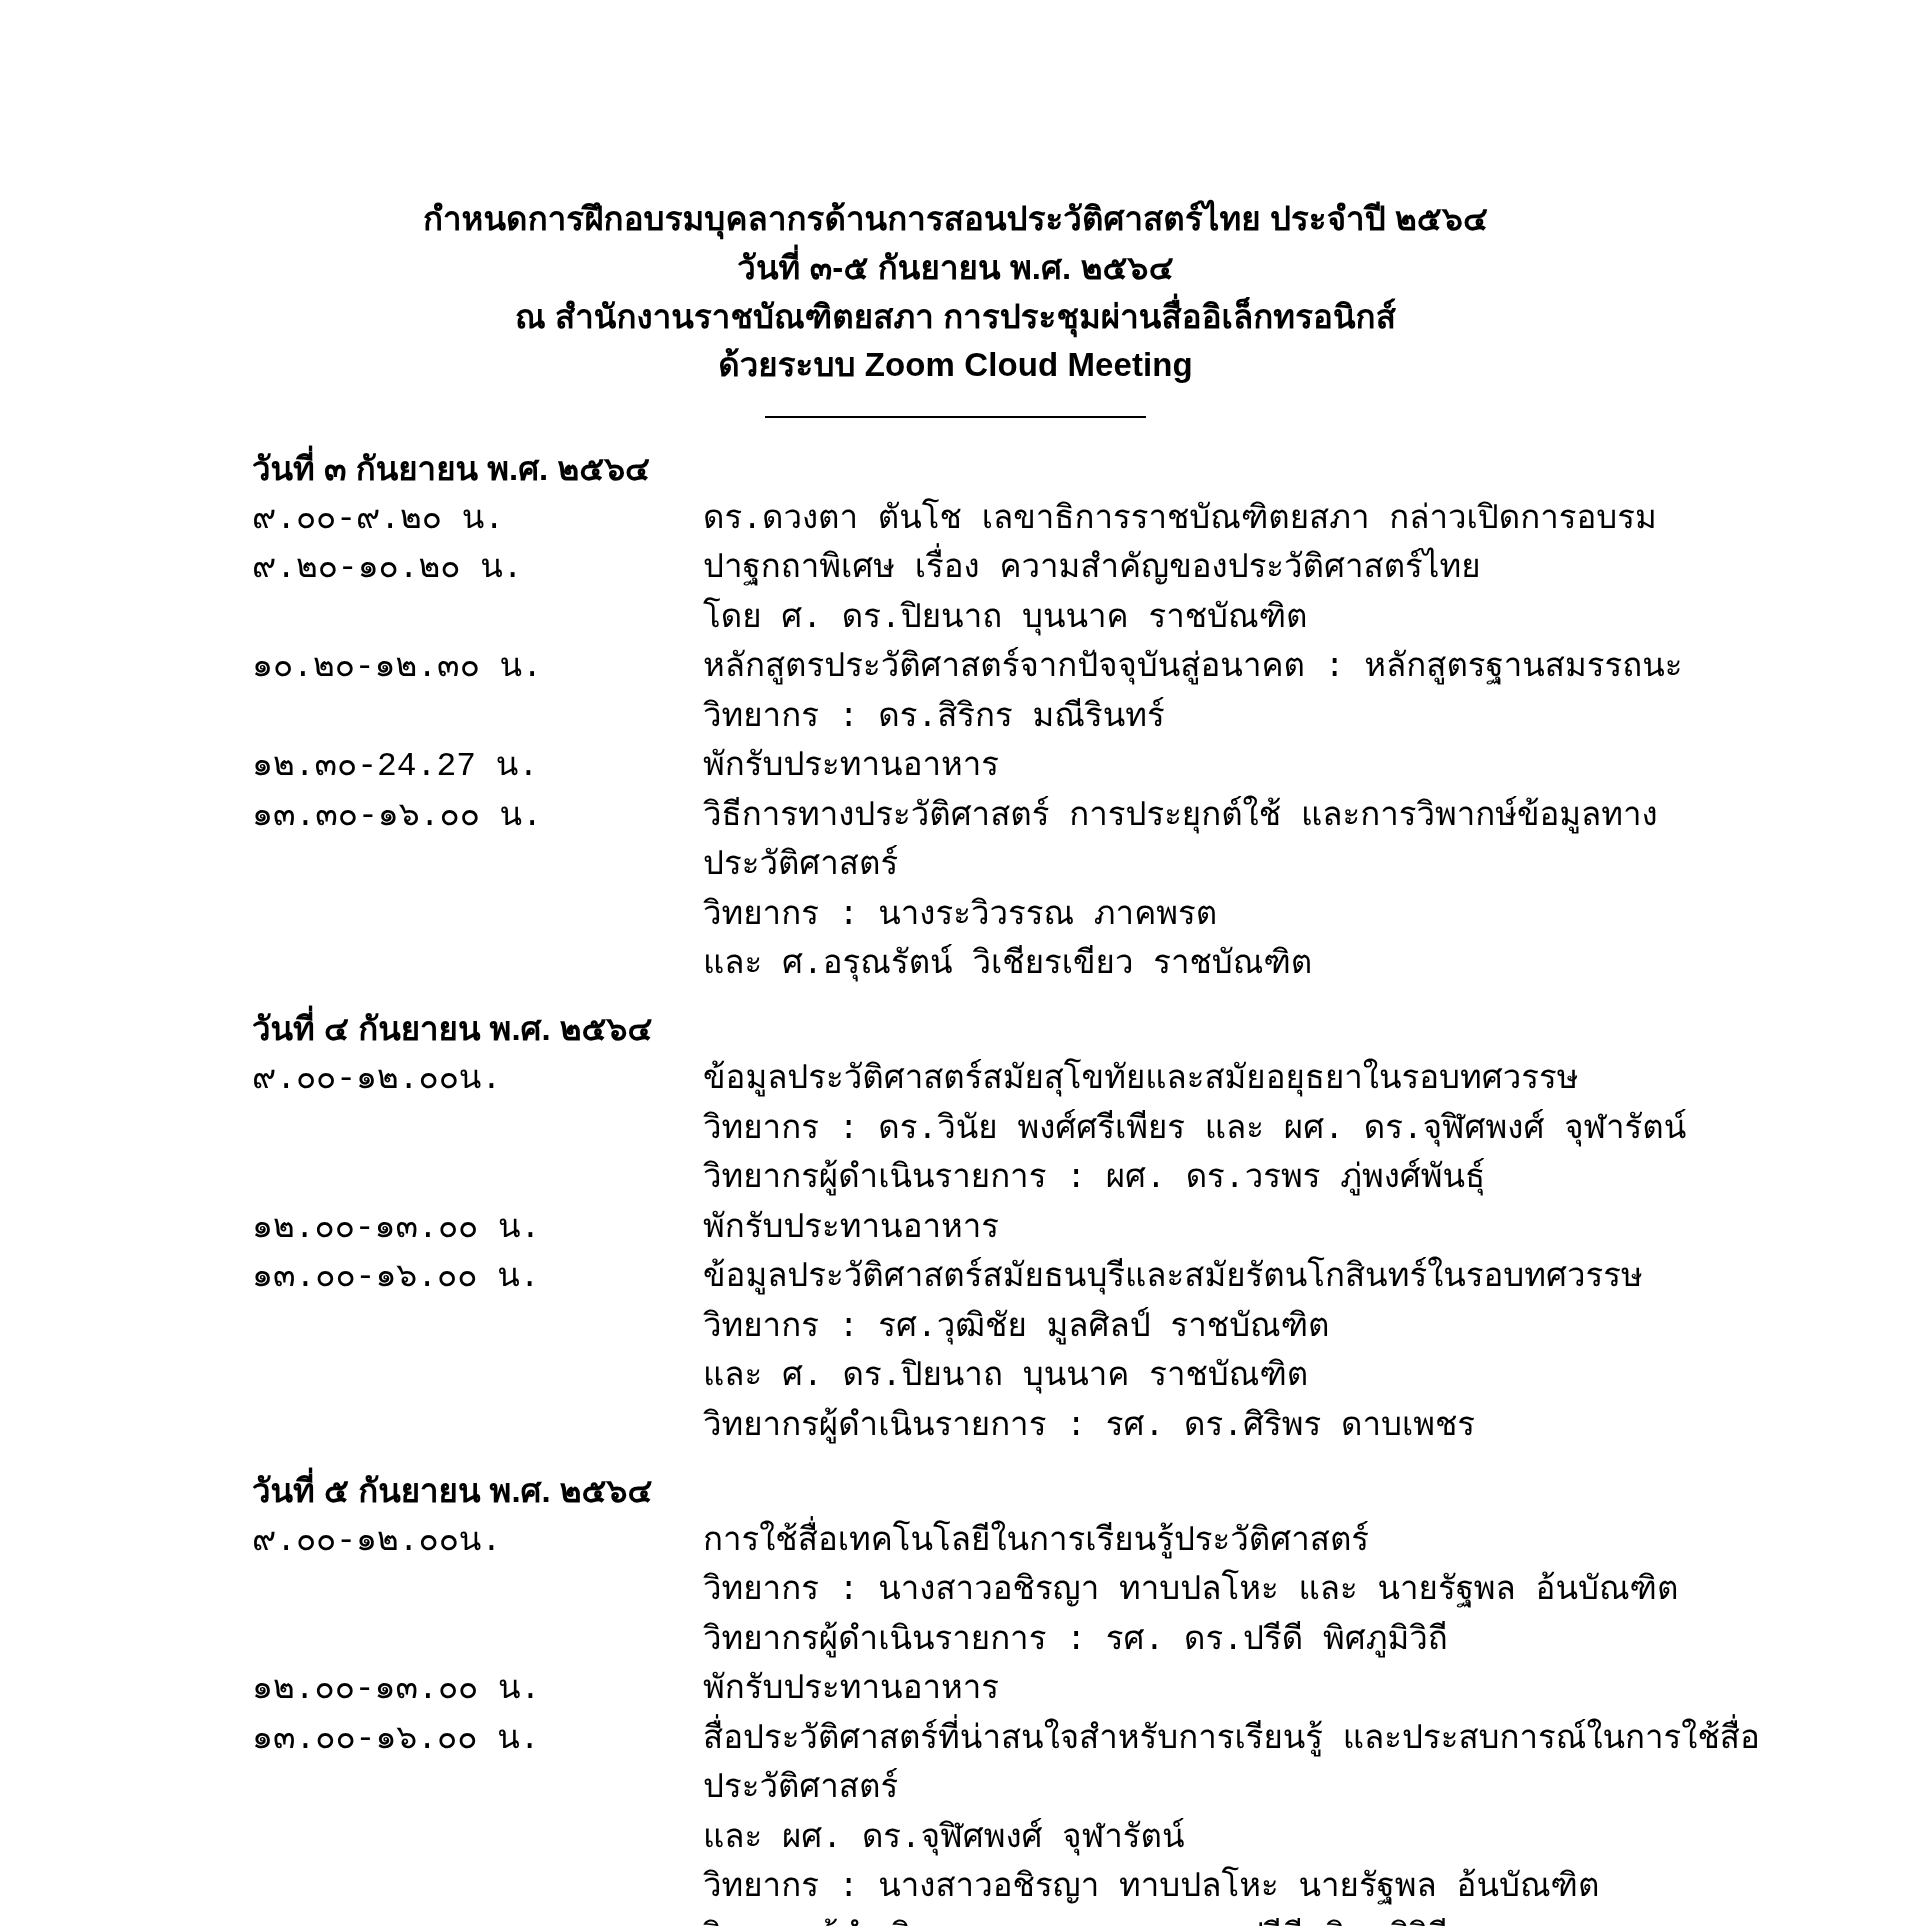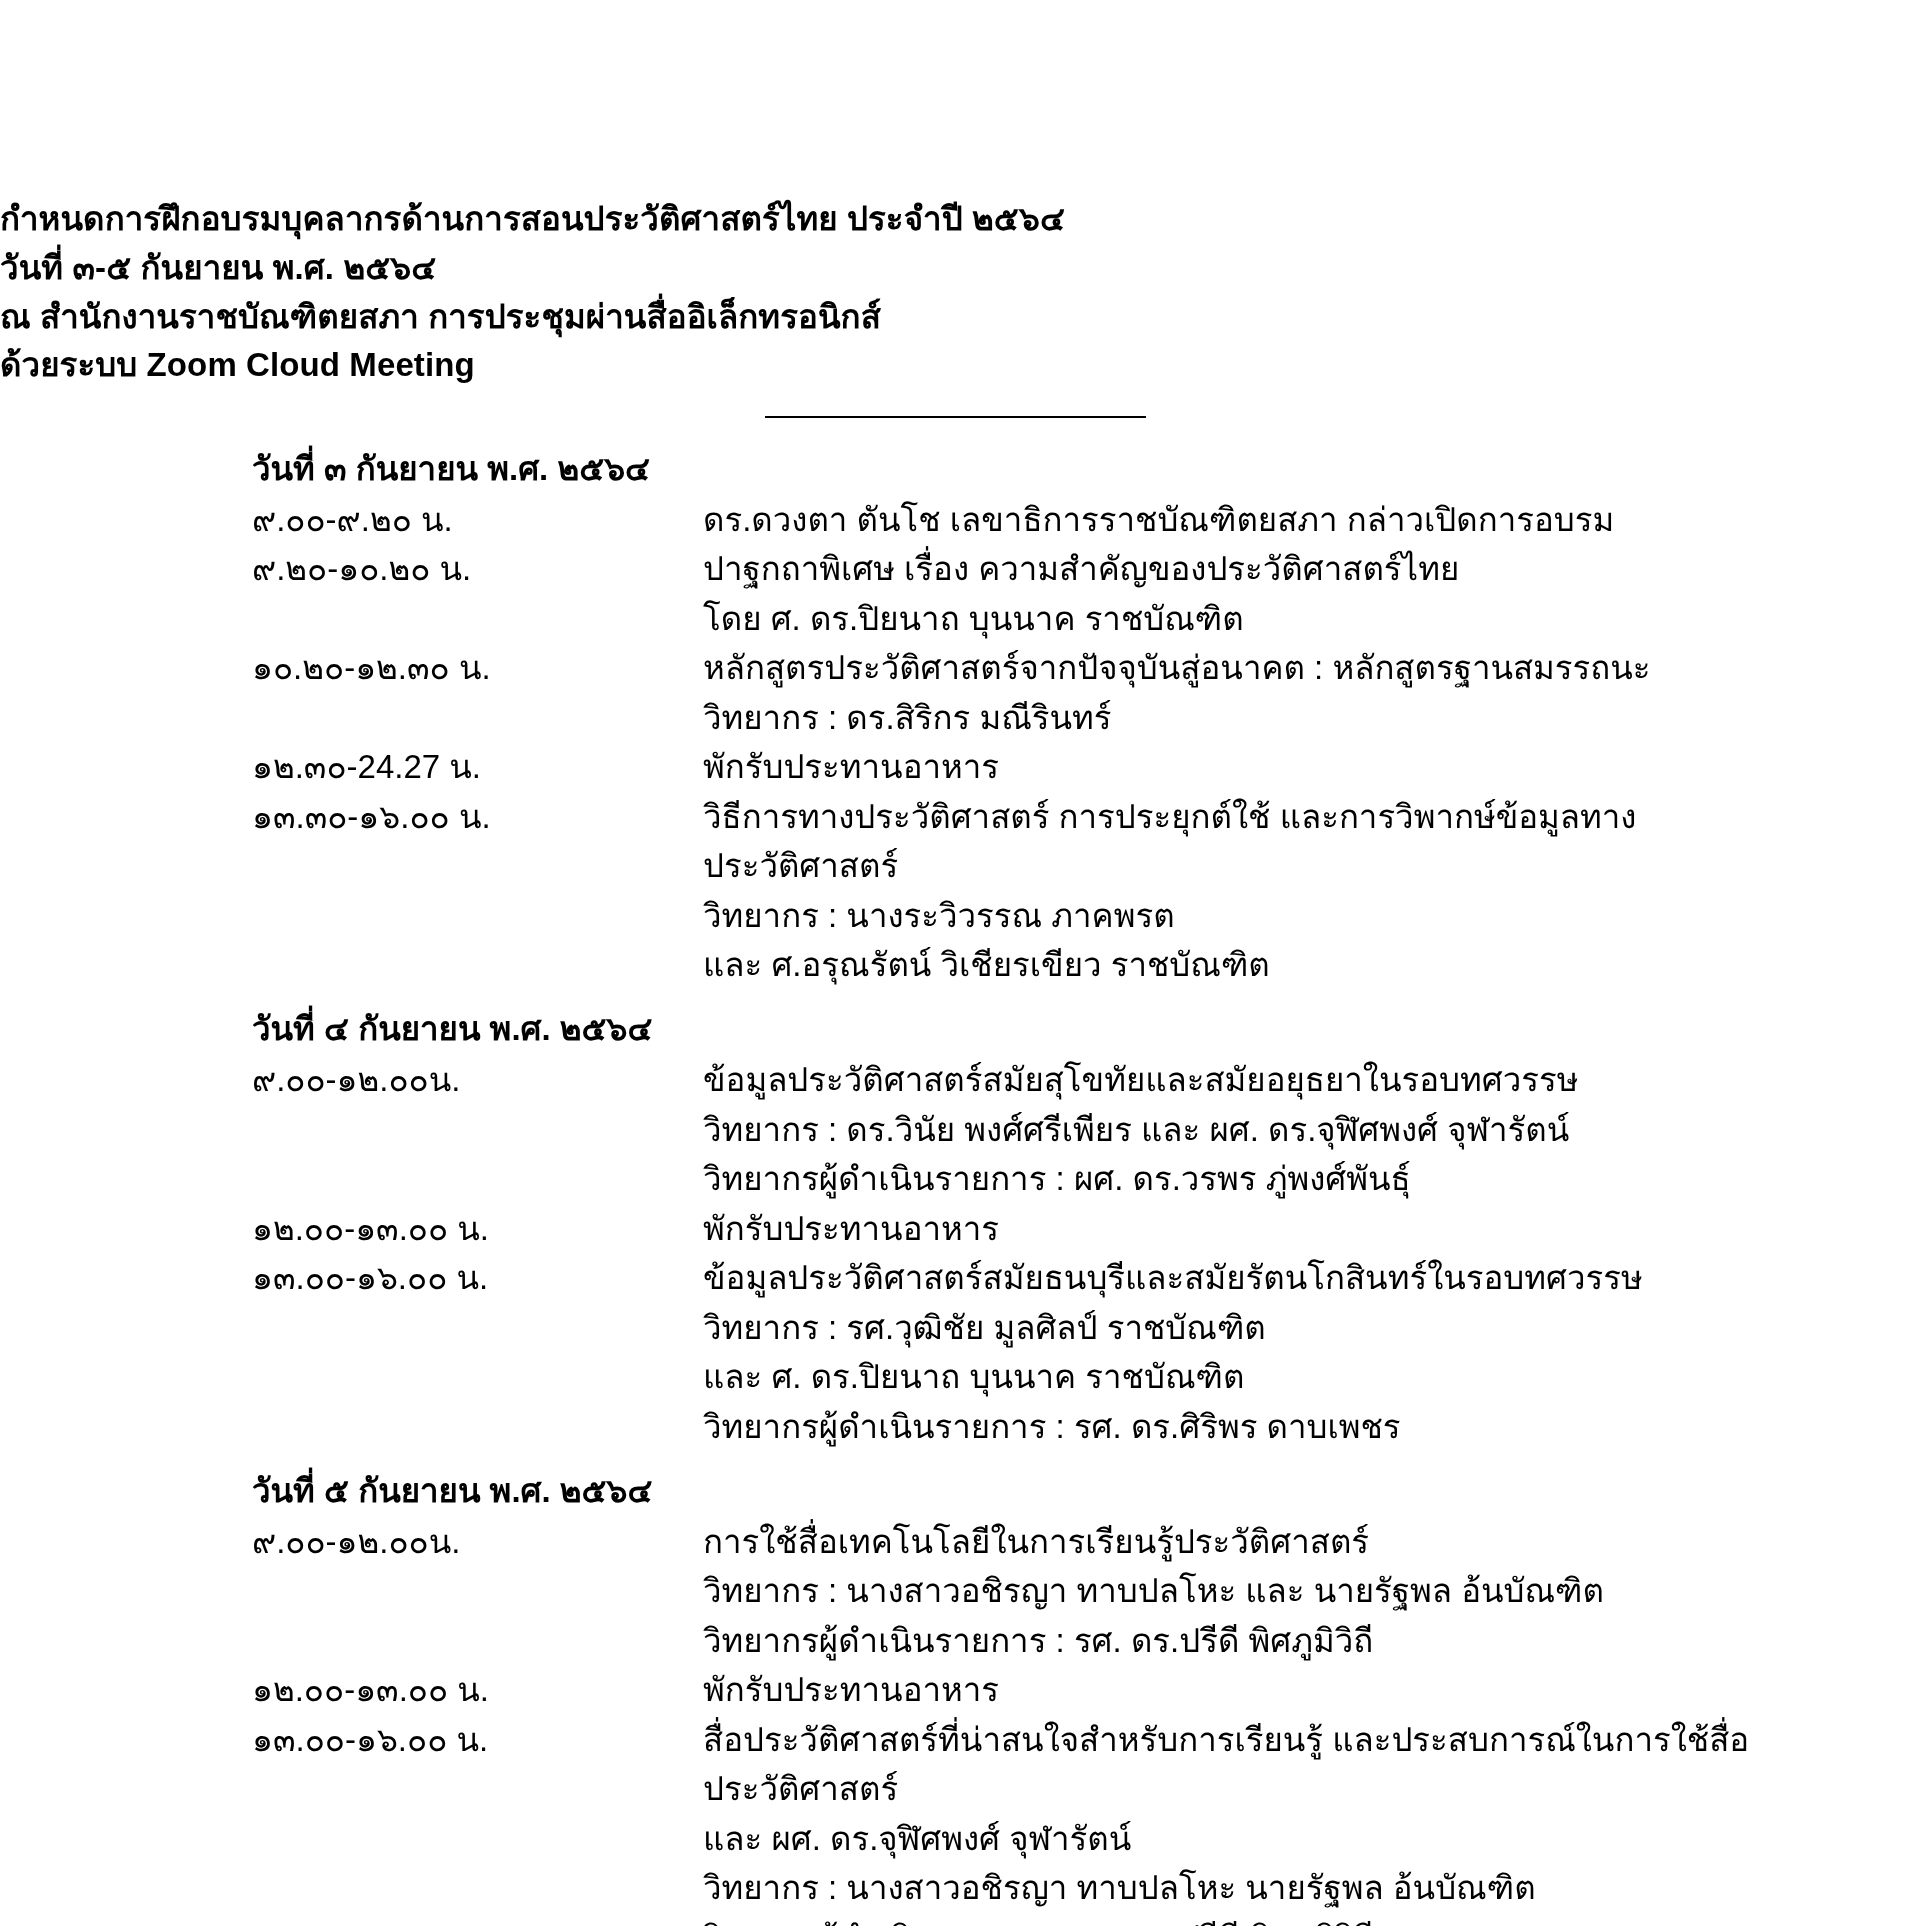--- a/index.html
+++ b/index.html
@@ -16,20 +16,21 @@
     width: 1911px;
     height: 2703px;
     background: #ffffff;
     box-sizing: border-box;
     padding: 0;
     overflow: hidden;
   }
   
   .header {
     width: 100%;
+    text-align: center;
     padding-top: 195px;
   }
   .header-line {
     font-size: 33px;
     line-height: 1.48;
     color: #000000;
     font-weight: 400;
     letter-spacing: 0.1px;
     white-space: nowrap;
   }
@@ -62,20 +63,21 @@
     margin: 0 0 1.5px 0;
     white-space: nowrap;
   }
   .day-header.spaced {
     margin-top: 14.6px;
   }
   .row {
     display: flex;
     align-items: flex-start;
     width: 100%;
+    font-family: Liberation Mono, monospace;
   }
   .time-cell {
     flex: 0 0 451px;
     max-width: 451px;
     font-size: 33px;
     line-height: 1.50;
     color: #000000;
     white-space: nowrap;
     padding-top: 0;
   }

